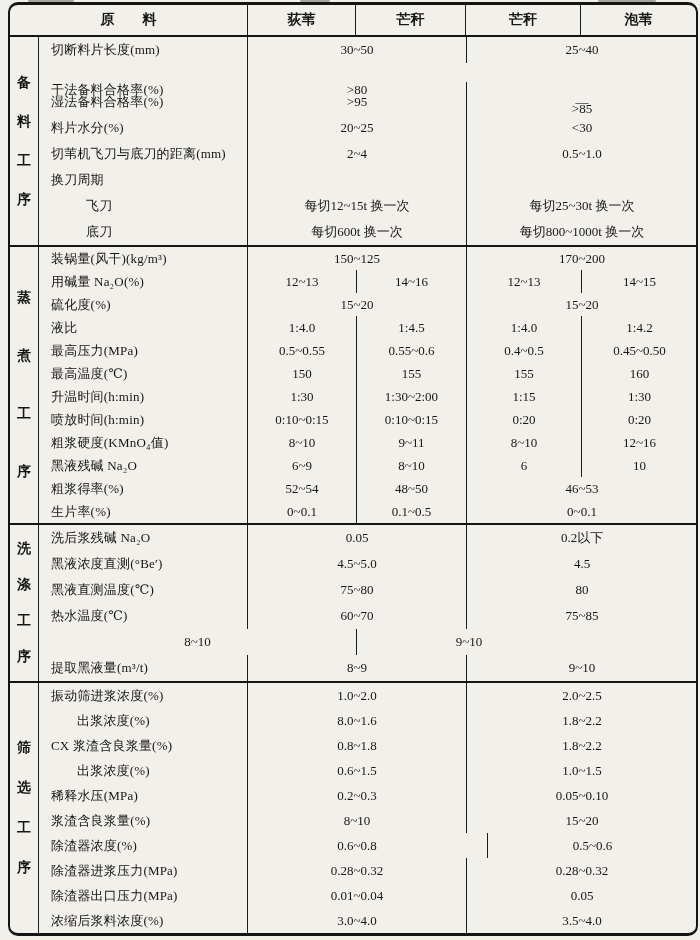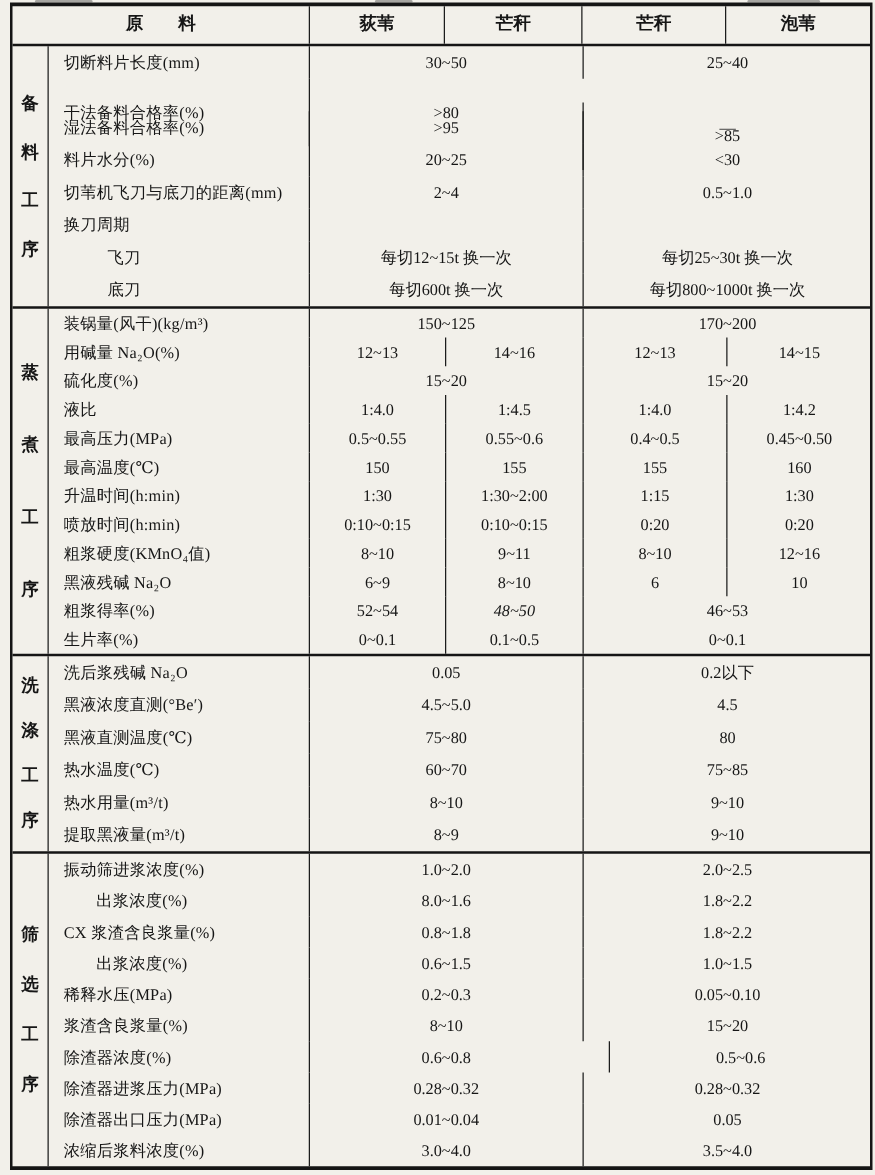--- a/index.html
+++ b/index.html
@@ -18,20 +18,21 @@
   .a3{left:598px;top:0;width:58px;}
 
   .table{
     position:absolute;left:8px;top:2px;
     width:690px;box-sizing:border-box;
     border-top:3px solid #151515;
     border-bottom:3px solid #151515;
     border-left:2px solid #151515;
     border-right:2px solid #151515;
     background:transparent;
+    border-radius:10px;
   }
   
   .hdr{
     display:grid;
     grid-template-columns:237px 108px 110px 115px 116px;
     height:30px;
     border-bottom:2px solid #151515;
     align-items:center;
     font-weight:bold;
     font-size:14px;
@@ -220,21 +221,21 @@
           <div class="row">
             <div class="param">黑液残碱 Na₂O</div>
             <div class="val" style="grid-column: span 1;">6~9</div>
             <div class="val sstart" style="grid-column: span 1;">8~10</div>
             <div class="val gstart" style="grid-column: span 1;">6</div>
             <div class="val sstart" style="grid-column: span 1;">10</div>
           </div>
           <div class="row">
             <div class="param">粗浆得率(%)</div>
             <div class="val" style="grid-column: span 1;">52~54</div>
-            <div class="val sstart" style="grid-column: span 1; font-style: italic;">48~50</div>
+            <div class="val sstart" style="grid-column: span 1;">48~50</div>
             <div class="val gstart" style="grid-column: span 2;">46~53</div>
           </div>
           <div class="row">
             <div class="param">生片率(%)</div>
             <div class="val" style="grid-column: span 1;">0~0.1</div>
             <div class="val sstart" style="grid-column: span 1;">0.1~0.5</div>
             <div class="val gstart" style="grid-column: span 2;">0~0.1</div>
           </div>
         </div>
       </div>
@@ -260,21 +261,20 @@
             <div class="param">黑液直测温度(℃)</div>
             <div class="val" style="grid-column: span 2;">75~80</div>
             <div class="val gstart" style="grid-column: span 2;">80</div>
           </div>
           <div class="row">
             <div class="param">热水温度(℃)</div>
             <div class="val" style="grid-column: span 2;">60~70</div>
             <div class="val gstart" style="grid-column: span 2;">75~85</div>
           </div>
           <div class="row">
-            <div class="param">热水用量(m³/t)</div>
             <div class="val" style="grid-column: span 2;">8~10</div>
             <div class="val gstart" style="grid-column: span 2;">9~10</div>
           </div>
           <div class="row">
             <div class="param">提取黑液量(m³/t)</div>
             <div class="val" style="grid-column: span 2;">8~9</div>
             <div class="val gstart" style="grid-column: span 2;">9~10</div>
           </div>
         </div>
       </div>

